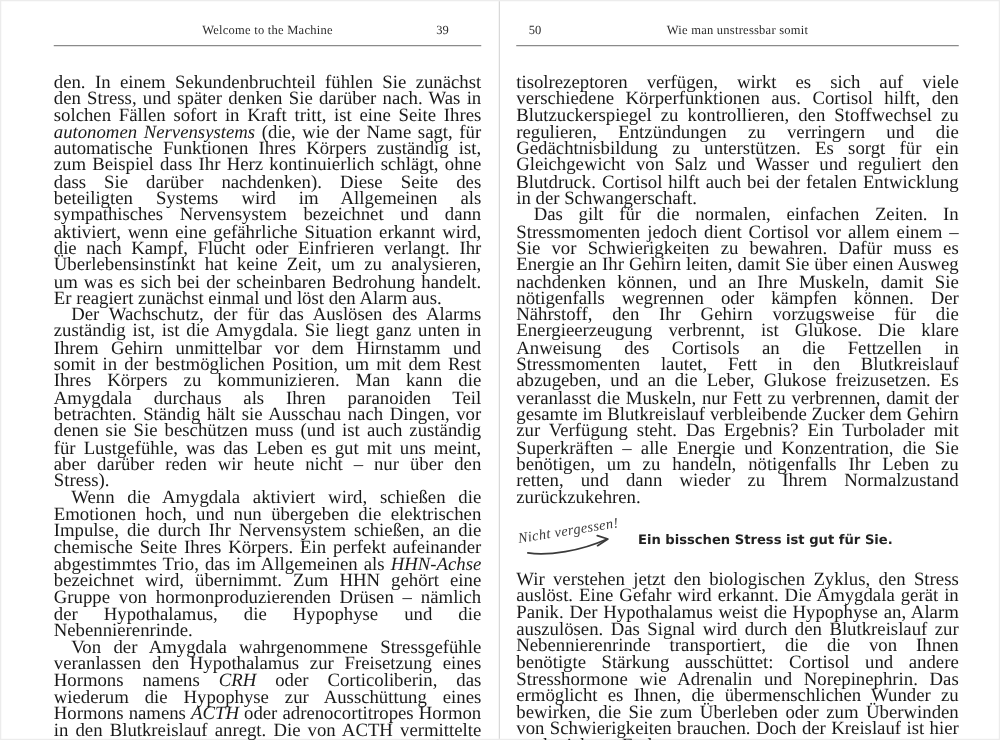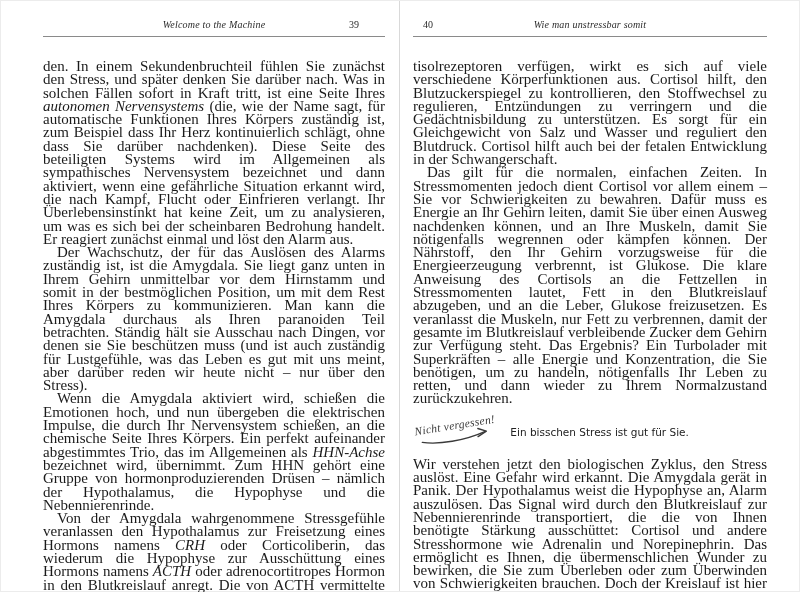--- a/index.html
+++ b/index.html
@@ -2,32 +2,32 @@
 <html lang="de"><head>
 <meta charset="utf-8">
 <style>
   html,body{margin:0;padding:0;background:#fff;}
   body{width:800px;height:592px;overflow:hidden;font-family:"Liberation Serif","DejaVu Serif",serif;color:#1a1a1a;}
   .spread{display:flex;width:798px;height:590px;border:1px solid #ececec;background:#fff;}
   .page{box-sizing:border-box;width:399px;height:100%;}
   .page-left{padding:16px 14px 0 42px;border-right:1px solid #d9d9d9;}
   .page-right{padding:16px 32px 0 13px;}
   .page-header{position:relative;height:19px;border-bottom:1px solid #8a8a8a;margin-bottom:23px;}
-  .page-header .hdr-title{position:absolute;left:0;right:0;top:2px;text-align:center;font-style:italic;font-size:10px;letter-spacing:.2px;color:#2b2b2b;}
+  .page-header .hdr-title{position:absolute;left:0;right:0;top:2px;text-align:center;font-size:10px;letter-spacing:.2px;color:#2b2b2b;}
   .page-header .hdr-num{position:absolute;top:2px;font-size:10px;color:#2b2b2b;text-align:center;}
   .page-left .hdr-num{right:26px;}
   .page-right .hdr-num{left:10px;}
   .page-body p{margin:0;font-size:15px;line-height:13.3px;text-align:justify;hyphens:auto;-webkit-hyphens:auto;}
   .page-body p.indent{text-indent:14px;}
   .page-body em{font-style:italic;}
   .note{display:flex;align-items:center;margin:9px 0 9px 2px;min-height:34px;}
   .note-label-wrap{display:flex;flex-direction:column;align-items:center;transform:rotate(-9deg);margin-right:14px;}
   .note-label{font-style:italic;font-size:11.5px;color:#3a3a3a;letter-spacing:.3px;white-space:nowrap;}
   .note-arrow{margin-top:-1px;}
-  .note-text{font-family:"DejaVu Sans","Liberation Sans",sans-serif;font-weight:normal;font-size:10.5px;color:#222;white-space:nowrap;}
+  .note-text{font-family:"DejaVu Sans","Liberation Sans",sans-serif;font-weight:bold;font-size:10.5px;color:#222;white-space:nowrap;}
 </style>
 </head>
 <body>
 
 <div class="spread">
 
   <div class="page page-left">
     <div class="page-header">
       <span class="hdr-title">Welcome to the Machine</span>
       <span class="hdr-num">39</span>
@@ -35,21 +35,21 @@
     <div class="page-body">
         <p>den. In einem Sekundenbruchteil fühlen Sie zunächst den Stress, und später denken Sie darüber nach. Was in solchen Fällen sofort in Kraft tritt, ist eine Seite Ihres <em>autonomen Nervensystems</em> (die, wie der Name sagt, für automatische Funktionen Ihres Körpers zuständig ist, zum Beispiel dass Ihr Herz kontinuierlich schlägt, ohne dass Sie darüber nachdenken). Diese Seite des beteiligten Systems wird im Allgemeinen als sympathisches Nervensystem bezeichnet und dann aktiviert, wenn eine gefährliche Situation erkannt wird, die nach Kampf, Flucht oder Einfrieren verlangt. Ihr Überlebensinstinkt hat keine Zeit, um zu analysieren, um was es sich bei der scheinbaren Bedrohung handelt. Er reagiert zunächst einmal und löst den Alarm aus.</p>
         <p class="indent">Der Wachschutz, der für das Auslösen des Alarms zuständig ist, ist die Amygdala. Sie liegt ganz unten in Ihrem Gehirn unmittelbar vor dem Hirnstamm und somit in der bestmöglichen Position, um mit dem Rest Ihres Körpers zu kommunizieren. Man kann die Amygdala durchaus als Ihren paranoiden Teil betrachten. Ständig hält sie Ausschau nach Dingen, vor denen sie Sie beschützen muss (und ist auch zuständig für Lustgefühle, was das Leben es gut mit uns meint, aber darüber reden wir heute nicht – nur über den Stress).</p>
         <p class="indent">Wenn die Amygdala aktiviert wird, schießen die Emotionen hoch, und nun übergeben die elektrischen Impulse, die durch Ihr Nervensystem schießen, an die chemische Seite Ihres Körpers. Ein perfekt aufeinander abgestimmtes Trio, das im Allgemeinen als <em>HHN-Achse</em> bezeichnet wird, übernimmt. Zum HHN gehört eine Gruppe von hormonproduzierenden Drüsen – nämlich der Hypothalamus, die Hypophyse und die Nebennierenrinde.</p>
         <p class="indent">Von der Amygdala wahrgenommene Stressgefühle veranlassen den Hypothalamus zur Freisetzung eines Hormons namens <em>CRH</em> oder Corticoliberin, das wiederum die Hypophyse zur Ausschüttung eines Hormons namens <em>ACTH</em> oder adrenocortitropes Hormon in den Blutkreislauf anregt. Die von ACTH vermittelte Nachricht verteilt sich rasch im Blutkreislauf und verursacht die Produktion des verrufenen Hormons <em>Cortisol</em> durch die Nebennierenrinde. Jetzt ist es offiziell. Sie sind gestresst.</p>
       </div>
   </div>
 
   <div class="page page-right">
     <div class="page-header">
-      <span class="hdr-num">40</span>
+      <span class="hdr-num">50</span>
       <span class="hdr-title">Wie man unstressbar somit</span>
     </div>
     <div class="page-body">
         <p>tisolrezeptoren verfügen, wirkt es sich auf viele verschiedene Körperfunktionen aus. Cortisol hilft, den Blutzuckerspiegel zu kontrollieren, den Stoffwechsel zu regulieren, Entzündungen zu verringern und die Gedächtnisbildung zu unterstützen. Es sorgt für ein Gleichgewicht von Salz und Wasser und reguliert den Blutdruck. Cortisol hilft auch bei der fetalen Entwicklung in der Schwangerschaft.</p>
         <p class="indent">Das gilt für die normalen, einfachen Zeiten. In Stressmomenten jedoch dient Cortisol vor allem einem – Sie vor Schwierigkeiten zu bewahren. Dafür muss es Energie an Ihr Gehirn leiten, damit Sie über einen Ausweg nachdenken können, und an Ihre Muskeln, damit Sie nötigenfalls wegrennen oder kämpfen können. Der Nährstoff, den Ihr Gehirn vorzugsweise für die Energieerzeugung verbrennt, ist Glukose. Die klare Anweisung des Cortisols an die Fettzellen in Stressmomenten lautet, Fett in den Blutkreislauf abzugeben, und an die Leber, Glukose freizusetzen. Es veranlasst die Muskeln, nur Fett zu verbrennen, damit der gesamte im Blutkreislauf verbleibende Zucker dem Gehirn zur Verfügung steht. Das Ergebnis? Ein Turbolader mit Superkräften – alle Energie und Konzentration, die Sie benötigen, um zu handeln, nötigenfalls Ihr Leben zu retten, und dann wieder zu Ihrem Normalzustand zurückzukehren.</p>
       </div>
 
     <div class="note">
       <span class="note-label-wrap">
         <span class="note-label">Nicht vergessen!</span>

